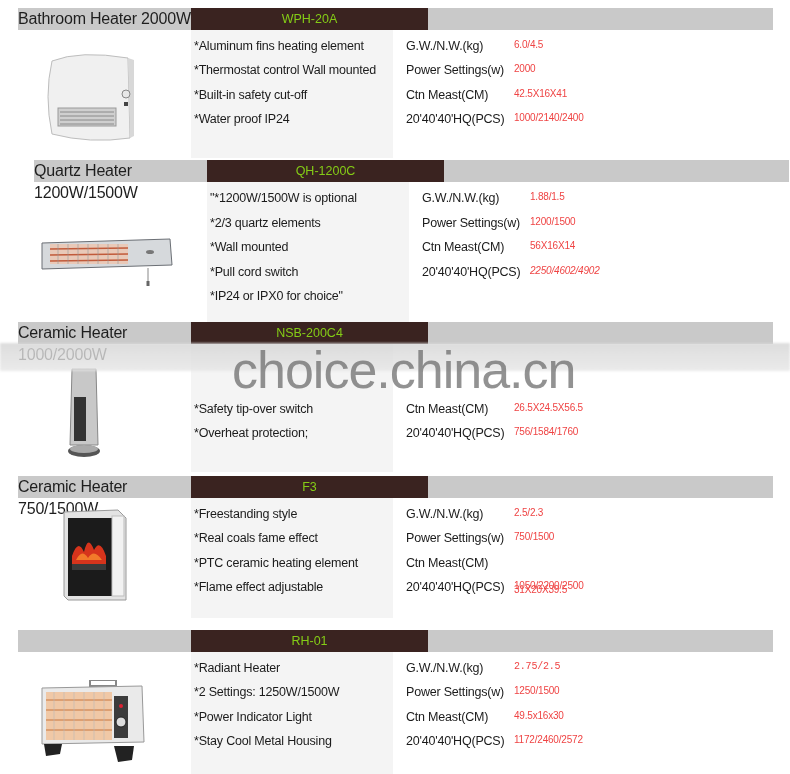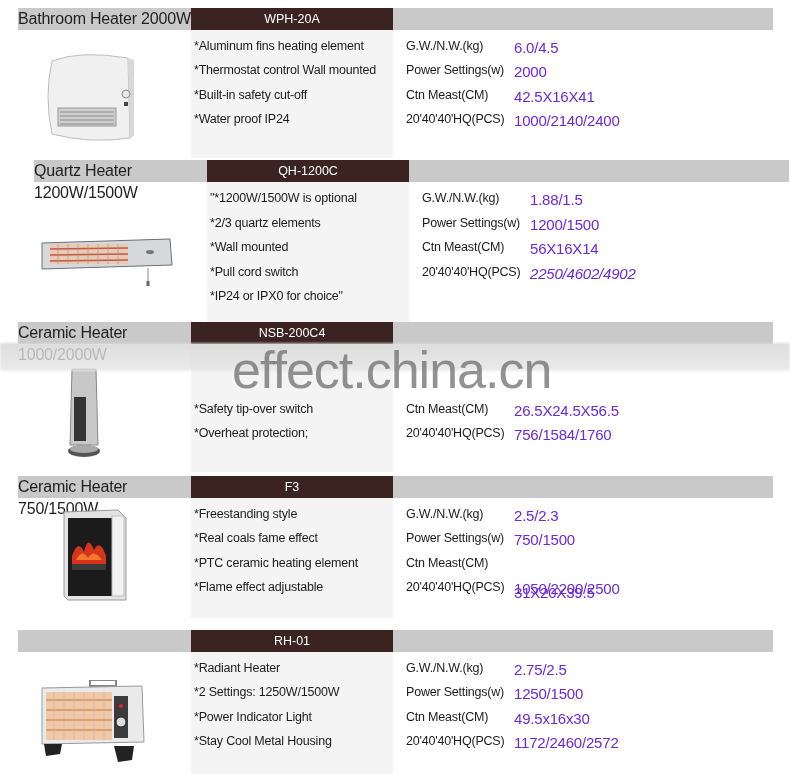--- a/index.html
+++ b/index.html
@@ -5,26 +5,26 @@
   html, body { margin: 0; padding: 0; }
   body {
     width: 790px; height: 774px; background: #ffffff;
     font-family: "Liberation Sans", sans-serif;
     position: relative; overflow: hidden; color: #222;
   }
   .product { position: absolute; left: 0; width: 790px; }
   .hdr { position: absolute; left: 18px; top: 0; width: 755px; height: 22px; background: #c9c9c9; }
   .hdr-name { position: absolute; left: 0; top: 0; width: 173px; height: 22px; line-height: 22px;
     text-align: left; font-size: 16px; color: #1e1e1e; letter-spacing: -0.2px; }
-  .hdr-model { position: absolute; left: 173px; top: 0; width: 202px; height: 22px; line-height: 22px;
-    text-align: center; font-size: 12.5px; color: #ffffff; background: #3a2320; }
+  .hdr-model { position: absolute; left: 173px; top: 0; width: 237px; height: 22px; line-height: 22px;
+    text-align: center; font-size: 12.5px; color: #84cc16; background: #3a2320; }
   .desc-bg { position: absolute; left: 191px; top: 22px; width: 202px; background: #f4f4f4; }
   .feat { position: absolute; left: 194px; font-size: 12.5px; color: #1b1b1b; letter-spacing: -0.2px; white-space: nowrap; }
   .spec-label { position: absolute; left: 406px; font-size: 12.5px; color: #1b1b1b; letter-spacing: -0.2px; white-space: nowrap; }
-  .spec-value { position: absolute; left: 514px; font-size: 15px; color: #6d28d9; letter-spacing: -0.2px; white-space: nowrap; }
+  .spec-value { position: absolute; left: 514px; font-size: 10px; color: #ef4444; letter-spacing: -0.2px; white-space: nowrap; }
   .img { position: absolute; }
   .watermark-band { position: absolute; left: 0; top: 343px; width: 790px; height: 28px;
     background: linear-gradient(to bottom, rgba(215,215,215,0.85), rgba(228,228,228,0.75));
     filter: blur(1px); }
   .watermark { position: absolute; left: 232px; top: 340px; font-size: 52px; color: rgba(110,110,110,0.75);
     letter-spacing: -1px; font-family: "Liberation Sans", sans-serif; white-space: nowrap; }
 </style>
 </head>
 <body>
 
@@ -188,23 +188,23 @@
       <circle cx="83" cy="42" r="5" fill="#ddd" stroke="#222"></circle>
       <path d="M6 64 L24 64 L22 74 L8 76 Z" fill="#222"></path>
       <path d="M76 66 L96 66 L94 80 L80 82 Z" fill="#222"></path>
     </svg>
   </div>
   <div class="feat" style="top:31px;">*Radiant Heater</div>
   <div class="feat" style="top:55px;">*2 Settings: 1250W/1500W</div>
   <div class="feat" style="top:80px;">*Power Indicator Light</div>
   <div class="feat" style="top:104px;">*Stay Cool Metal Housing</div>
   <div class="spec-label" style="top:31px;">G.W./N.W.(kg)</div>
-  <div class="spec-value" style="top:31px;">2.75/2.5</div>
+  <div class="spec-value" style="top:31px;font-family:Liberation Mono, monospace;">2.75/2.5</div>
   <div class="spec-label" style="top:55px;">Power Settings(w)</div>
   <div class="spec-value" style="top:55px;">1250/1500</div>
   <div class="spec-label" style="top:80px;">Ctn Meast(CM)</div>
   <div class="spec-value" style="top:80px;">49.5x16x30</div>
   <div class="spec-label" style="top:104px;">20'40'40'HQ(PCS)</div>
   <div class="spec-value" style="top:104px;">1172/2460/2572</div>
 </div>
 
 <div class="watermark-band"></div>
-<div class="watermark">effect.china.cn</div>
+<div class="watermark">choice.china.cn</div>
 
 </body></html>

